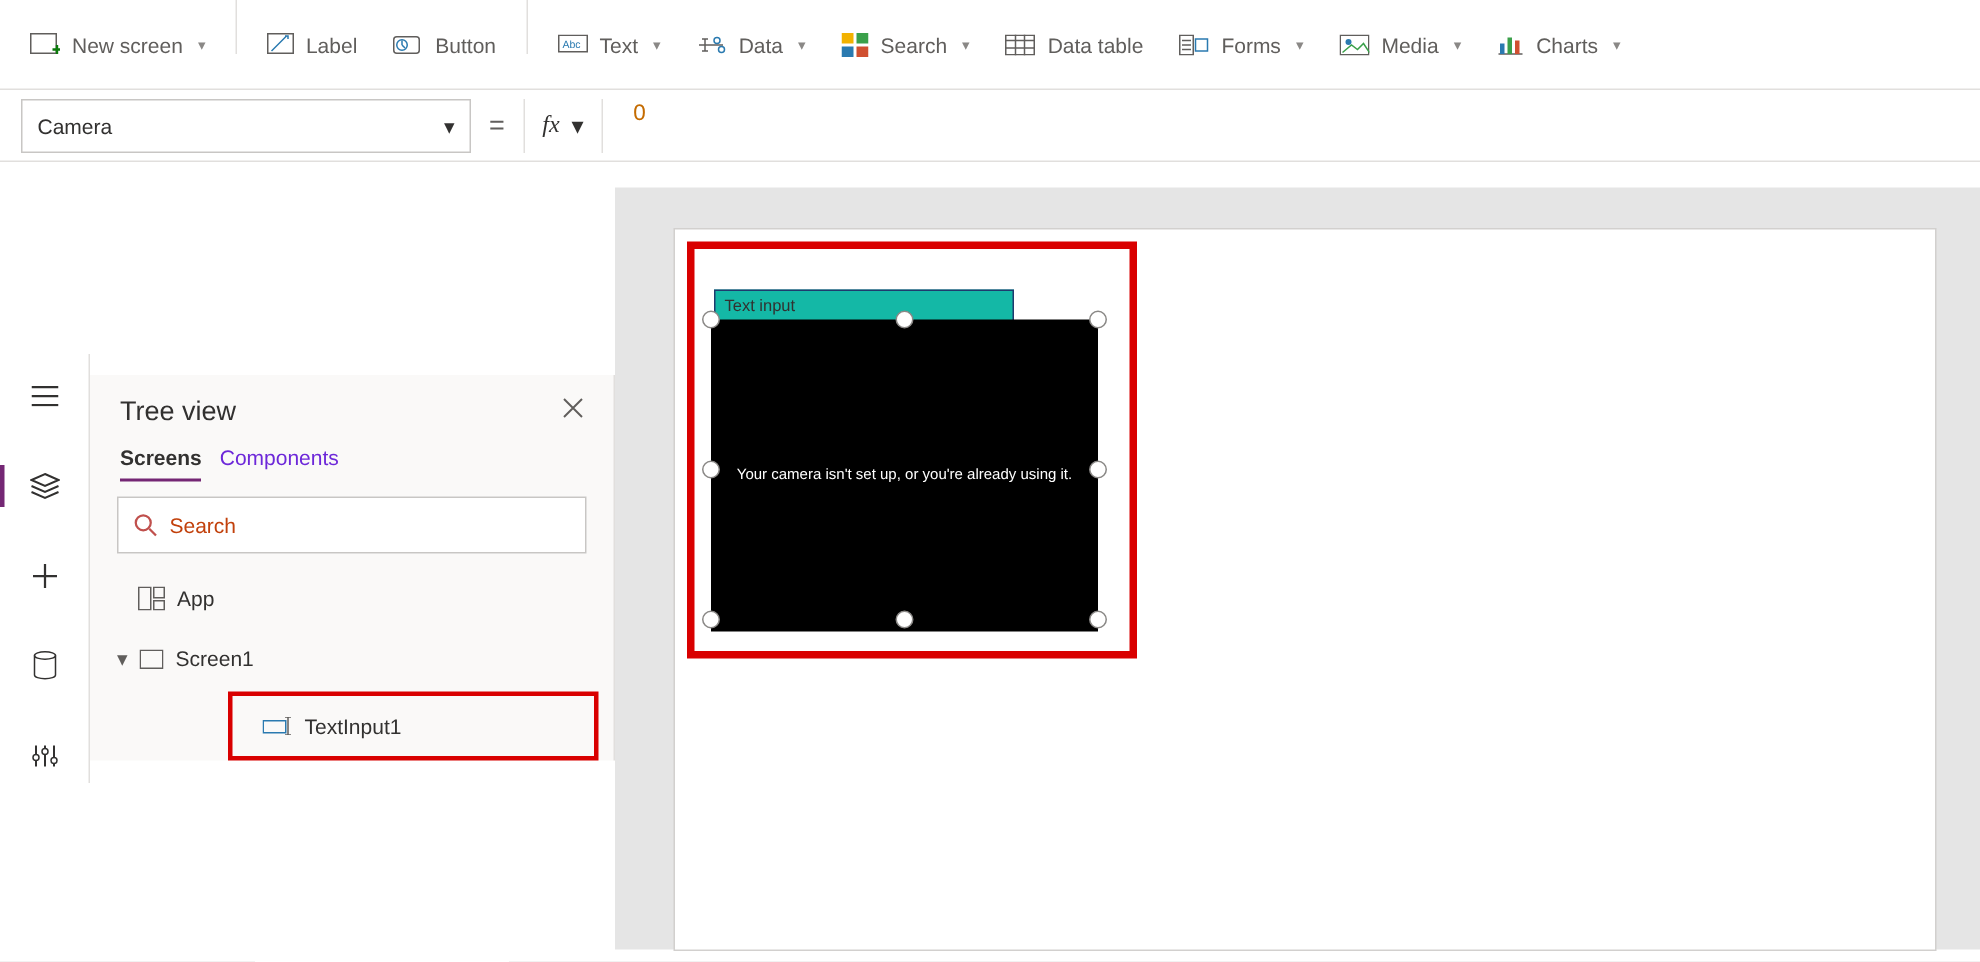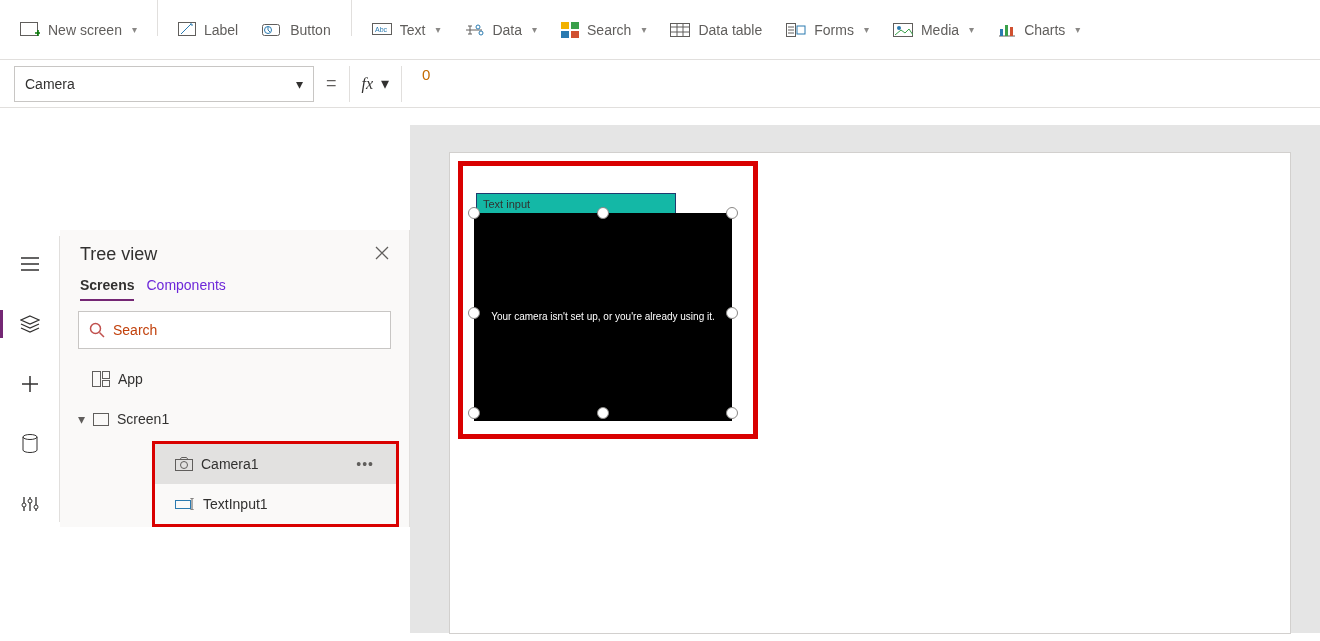--- a/index.html
+++ b/index.html
@@ -243,29 +243,20 @@
       </div>
       <div class="tree-row">
         <span class="chev" style="color:#605e5c;">▾</span>
         <svg width="16" height="13" viewBox="0 0 16 13">
             <rect x="0.5" y="0.5" width="15" height="12" fill="none" stroke="#605e5c"></rect>
           </svg>
         <span>Screen1</span>
       </div>
 
       <div class="highlight-box">
-        <div class="tree-row selected" style="padding-left:20px;">
-          <svg width="18" height="14" viewBox="0 0 18 14">
-              <rect x="0.5" y="2.5" width="17" height="11" fill="none" stroke="#605e5c"></rect>
-              <path d="M5 2.5 l1.5 -2 h5 l1.5 2" fill="none" stroke="#605e5c"></path>
-              <circle cx="9" cy="8" r="3.5" fill="none" stroke="#605e5c"></circle>
-            </svg>
-          <span>Camera1</span>
-          <span class="more">•••</span>
-        </div>
         <div class="tree-row" style="padding-left:20px;">
           <svg width="20" height="12" viewBox="0 0 20 12">
               <rect x="0.5" y="2.5" width="15" height="8" fill="none" stroke="#2a7ab0"></rect>
               <path d="M17 0 v12 M15 0 h4 M15 12 h4" stroke="#605e5c"></path>
             </svg>
           <span>TextInput1</span>
         </div>
       </div>
     </div>
   </div>

